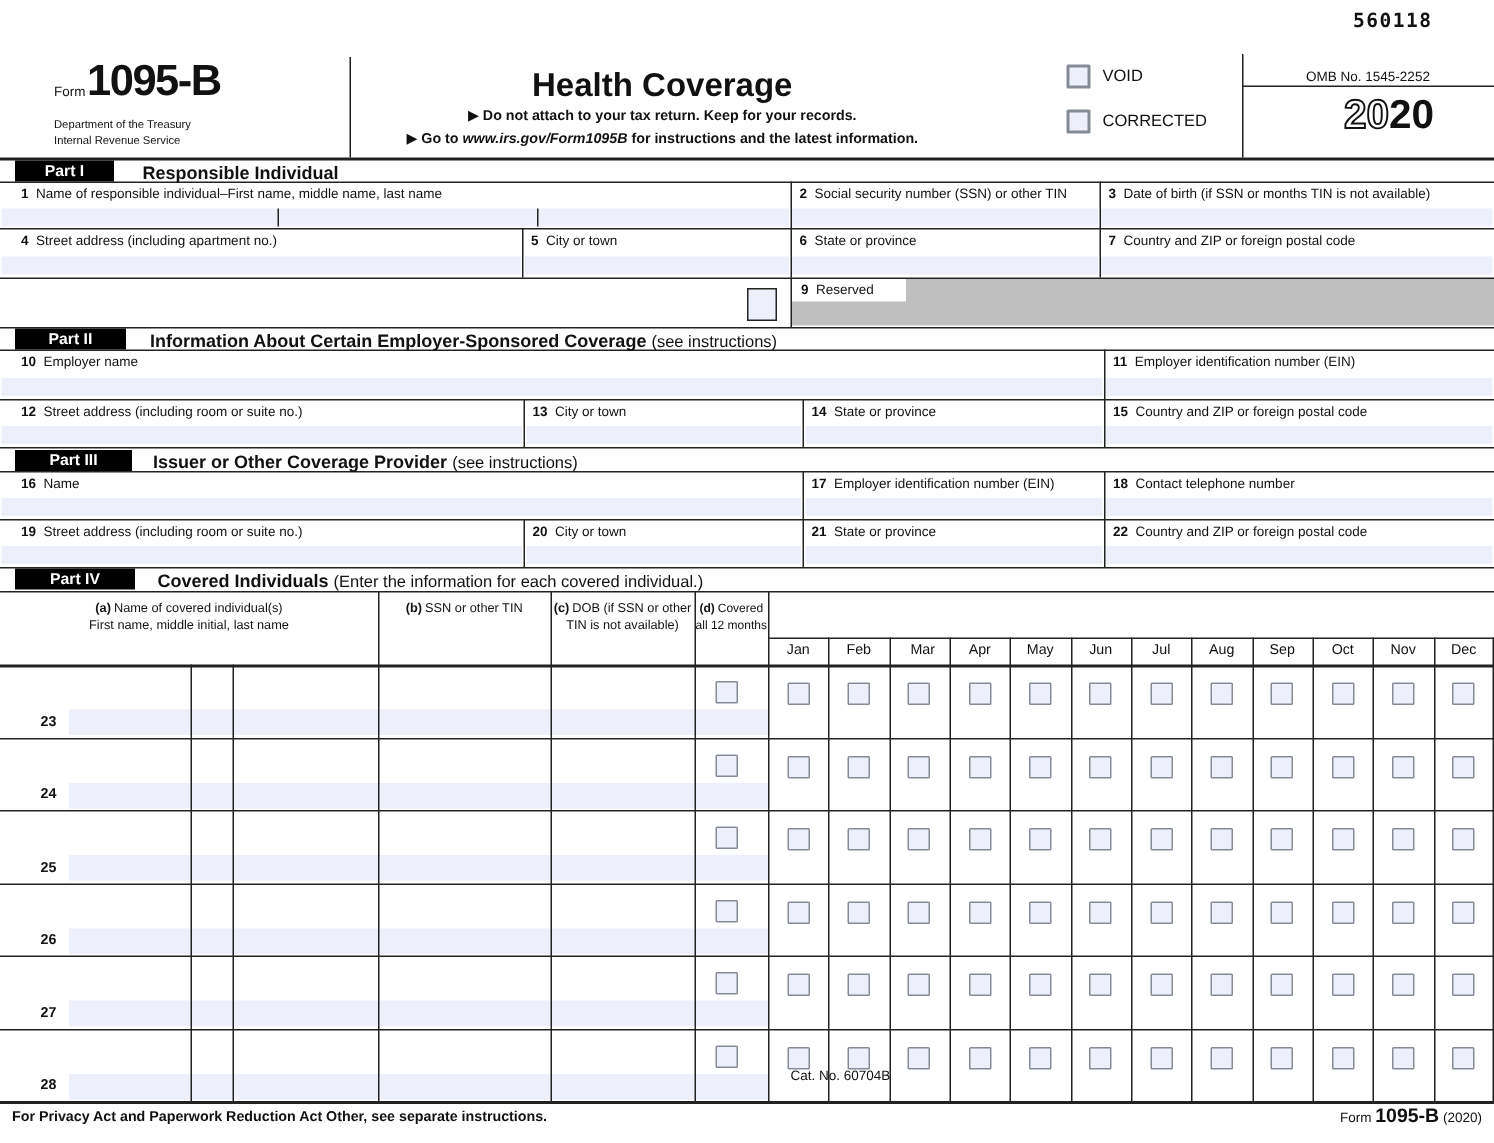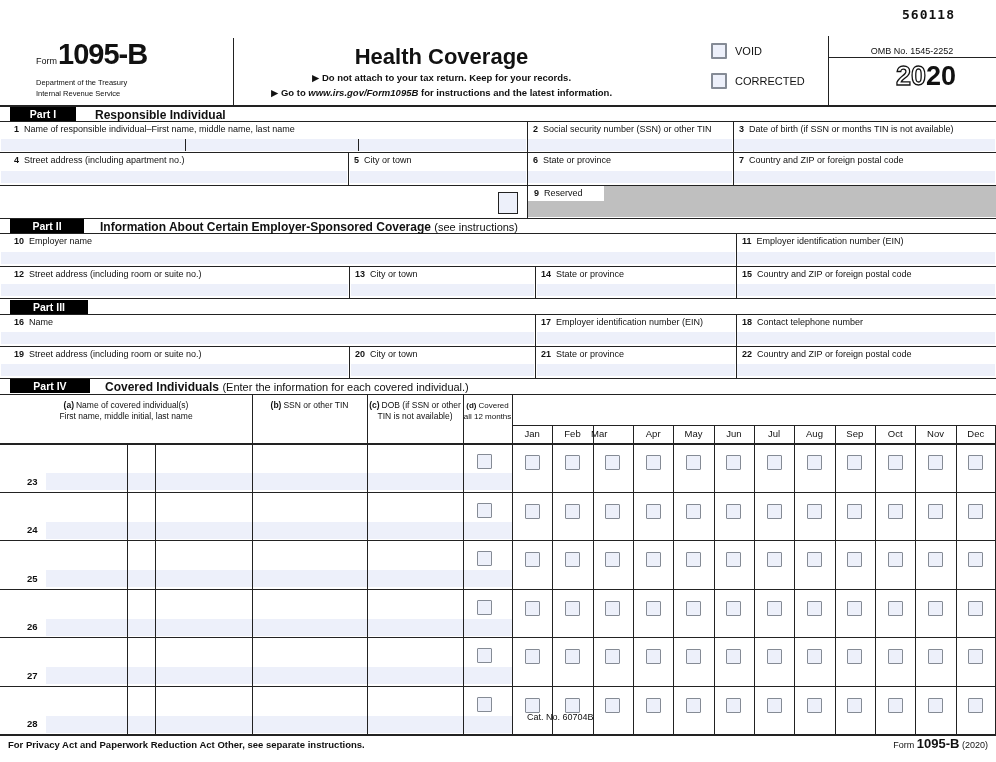--- a/index.html
+++ b/index.html
@@ -94,20 +94,21 @@
   <div class="lbl" style="left:14px;top:269px;"><b>12</b><span>Street address (including room or suite no.)</span></div>
   <div class="lbl" style="left:355px;top:269px;"><b>13</b><span>City or town</span></div>
   <div class="lbl" style="left:541px;top:269px;"><b>14</b><span>State or province</span></div>
   <div class="lbl" style="left:742px;top:269px;"><b>15</b><span>Country and ZIP or foreign postal code</span></div>
   <div class="strip" style="left:1px;top:284px;width:347px;"></div>
   <div class="strip" style="left:351px;top:284px;width:183px;"></div>
   <div class="strip" style="left:537px;top:284px;width:198px;"></div>
   <div class="strip" style="left:737px;top:284px;width:258px;"></div>
 
   <div class="bar-tag" style="left:10px;top:300px;width:78px;">Part III</div>
+  <div class="bar-title" style="left:102px;top:301px;"><span>Issuer or Other Coverage Provider</span> <span class="sub">(see instructions)</span></div>
 
   <div class="lbl" style="left:14px;top:317px;"><b>16</b><span>Name</span></div>
   <div class="lbl" style="left:541px;top:317px;"><b>17</b><span>Employer identification number (EIN)</span></div>
   <div class="lbl" style="left:742px;top:317px;"><b>18</b><span>Contact telephone number</span></div>
   <div class="strip" style="left:1px;top:332px;width:533px;"></div>
   <div class="strip" style="left:537px;top:332px;width:198px;"></div>
   <div class="strip" style="left:737px;top:332px;width:258px;"></div>
 
   <div class="lbl" style="left:14px;top:349px;"><b>19</b><span>Street address (including room or suite no.)</span></div>
   <div class="lbl" style="left:355px;top:349px;"><b>20</b><span>City or town</span></div>
@@ -189,21 +190,21 @@
     <div class="vl" style="left: 358px; top: 139px; height: 12px;"></div>
     <div class="vl" style="left: 252px; top: 394px; height: 340px;"></div>
     <div class="vl" style="left: 367px; top: 394px; height: 340px;"></div>
     <div class="vl" style="left: 463px; top: 394px; height: 340px;"></div>
     <div class="vl" style="left: 512px; top: 394px; height: 340px;"></div>
     <div class="vl" style="left: 127px; top: 443px; height: 291px;"></div>
     <div class="vl" style="left: 155px; top: 443px; height: 291px;"></div>
     <div class="mhdr" style="left: 512px; width: 40.3333px;">Jan</div>
     <div class="mhdr" style="left: 552.333px; width: 40.3333px;">Feb</div>
     <div class="vl" style="left: 552.333px; top: 425px; height: 309px;"></div>
-    <div class="mhdr" style="left: 559px; width: 40.3333px; padding-left: 20px;">Mar</div>
+    <div class="mhdr" style="left: 595px; width: 40.3333px;">Mar</div>
     <div class="vl" style="left: 592.667px; top: 425px; height: 309px;"></div>
     <div class="mhdr" style="left: 633px; width: 40.3333px;">Apr</div>
     <div class="vl" style="left: 633px; top: 425px; height: 309px;"></div>
     <div class="mhdr" style="left: 673.333px; width: 40.3333px;">May</div>
     <div class="vl" style="left: 673.333px; top: 425px; height: 309px;"></div>
     <div class="mhdr" style="left: 713.667px; width: 40.3333px;">Jun</div>
     <div class="vl" style="left: 713.667px; top: 425px; height: 309px;"></div>
     <div class="mhdr" style="left: 754px; width: 40.3333px;">Jul</div>
     <div class="vl" style="left: 754px; top: 425px; height: 309px;"></div>
     <div class="mhdr" style="left: 794.333px; width: 40.3333px;">Aug</div>

